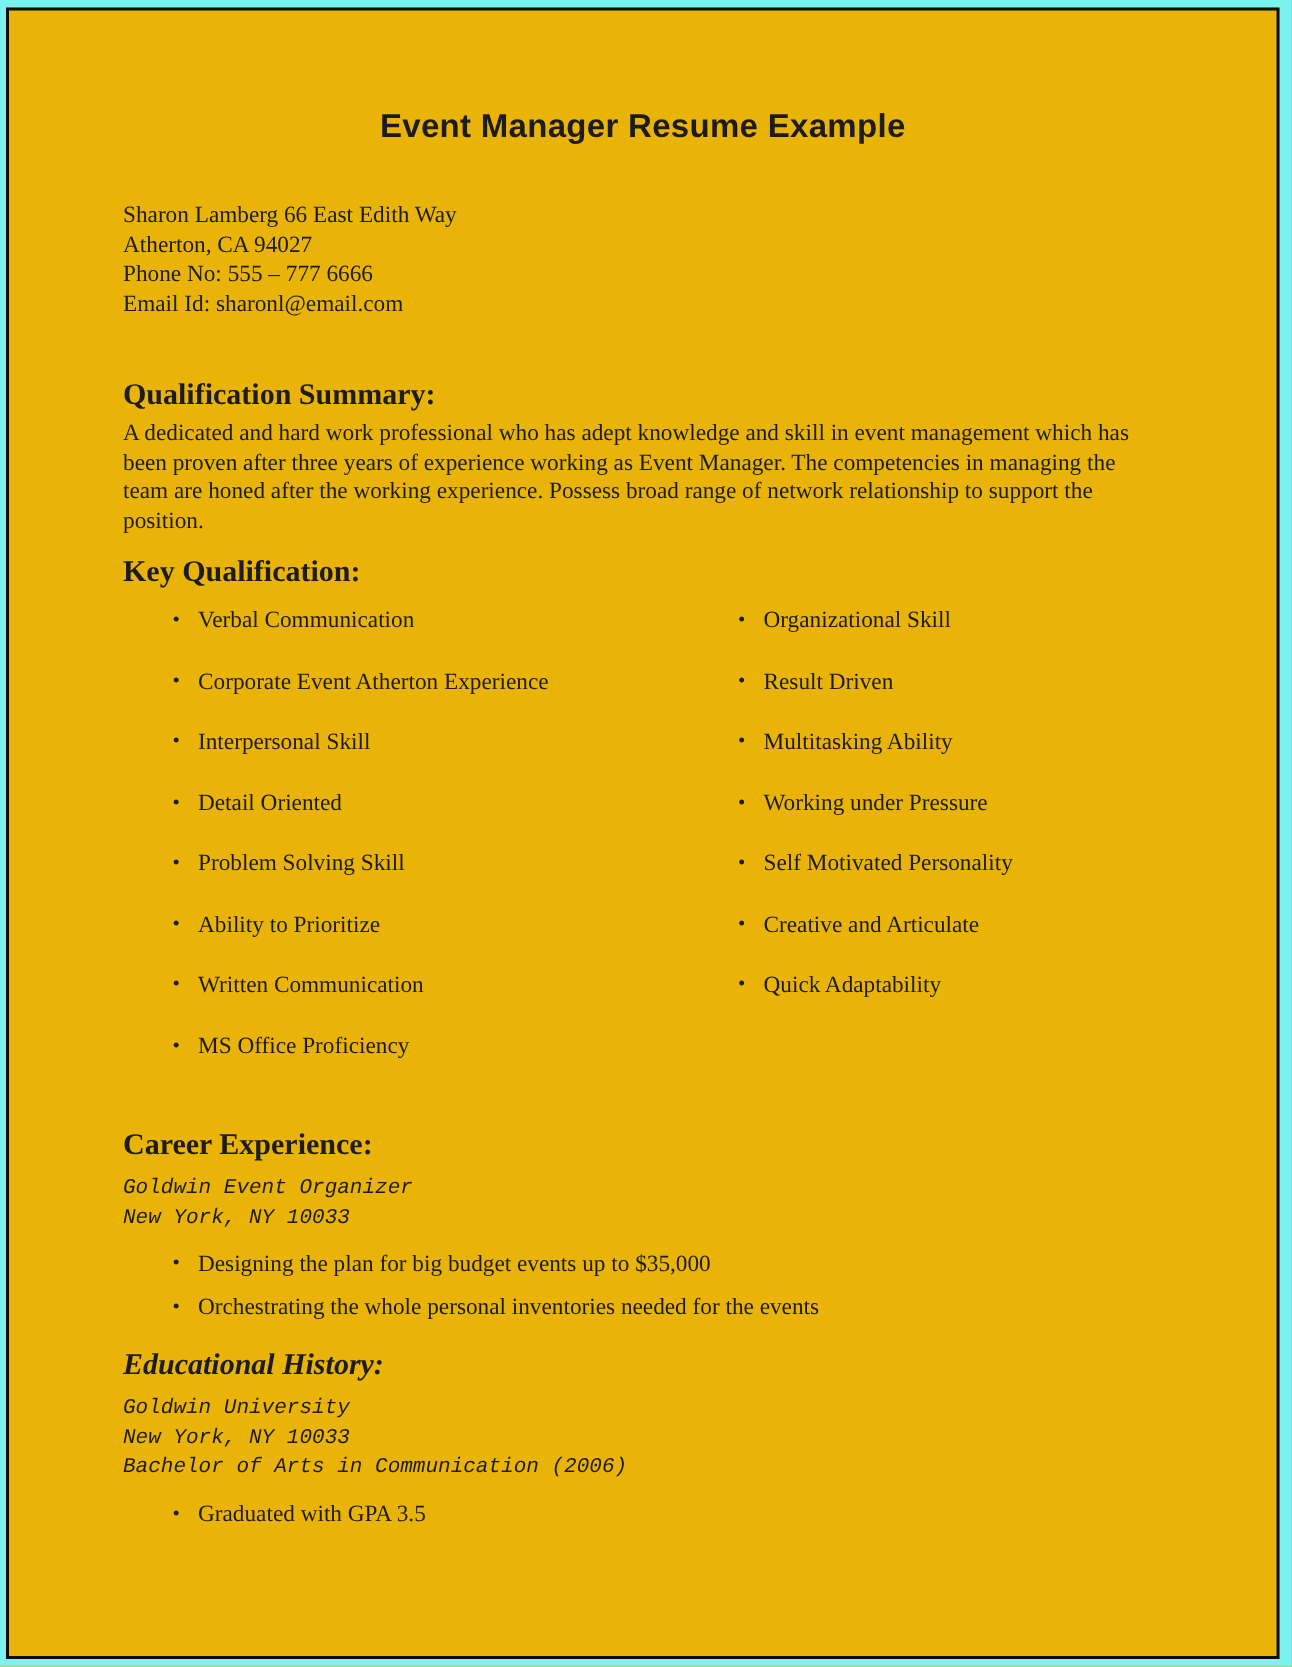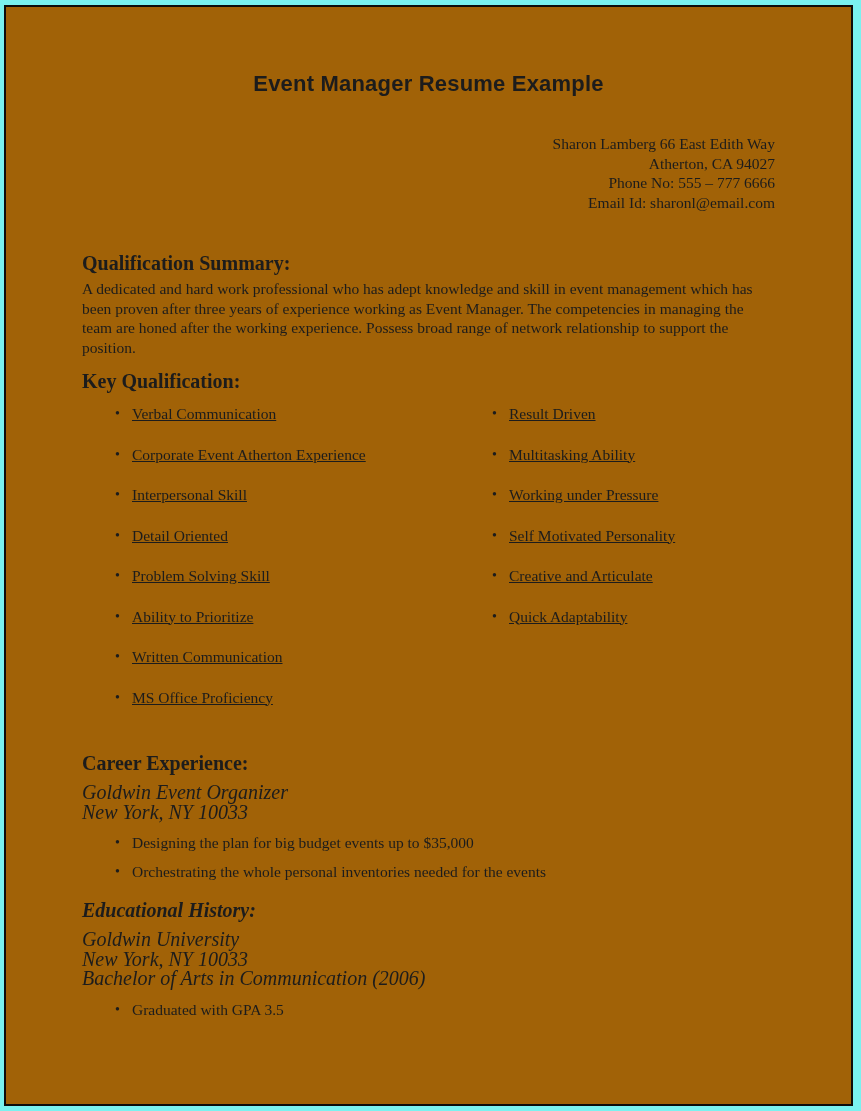--- a/index.html
+++ b/index.html
@@ -10,38 +10,38 @@
   * { margin: 0; padding: 0; box-sizing: border-box; }
   body {
     width: 861px;
     height: 1111px;
     background: var(--frame, #7af2f0);
     padding: 5px 8px 5px 4px;
     font-family: "Liberation Serif", serif;
     color: var(--text, #1c1c1c);
   }
   .page {
-    background: #a16207;
+    background: #eab308;
     border: 2px solid var(--page-border, #0d0d0d);
     width: 100%;
     height: 1101px;
     padding: 50px 76px 40px 76px;
     overflow: hidden;
   }
   .title {
     font-family: "Liberation Sans", sans-serif;
     font-weight: bold;
     font-size: 22px;
     text-align: center;
     letter-spacing: 0.2px;
     margin-top: 14px;
   }
   .contact {
     margin-top: 37px;
-    text-align: right;
+    text-align: left;
     font-size: 15.5px;
     line-height: 19.5px;
   }
   .section-heading {
     font-size: 20px;
     font-weight: bold;
     margin-top: 40px;
   }
   .section-heading.tight { margin-top: 13px; }
   .section-heading.mid { margin-top: 24px; }
@@ -68,28 +68,29 @@
     font-size: 15.5px;
     line-height: 20px;
   }
   ul.bullets li::before {
     content: "\2022";
     position: absolute;
     left: 0;
     top: 0;
     font-size: 14px;
   }
-  ul.bullets.spaced li { margin-bottom: 20.5px; text-decoration: underline; }
+  ul.bullets.spaced li { margin-bottom: 20.5px; }
   ul.bullets.normal { margin-top: 11px; }
   ul.bullets.normal li { margin-bottom: 9px; }
   .italic-block {
     margin-top: 8px;
     font-style: italic;
-    font-size: 20px;
+    font-size: 14px;
     line-height: 19.5px;
+    font-family: Liberation Mono, monospace;
   }
 </style>
 </head>
 <body>
 
 <div class="page">
 
   <h1 class="title">Event Manager Resume Example</h1>
 
   <div class="contact">
@@ -111,20 +112,21 @@
         <li>Interpersonal Skill</li>
         <li>Detail Oriented</li>
         <li>Problem Solving Skill</li>
         <li>Ability to Prioritize</li>
         <li>Written Communication</li>
         <li>MS Office Proficiency</li>
       </ul>
     </div>
     <div class="col-right">
       <ul class="bullets spaced">
+        <li>Organizational Skill</li>
         <li>Result Driven</li>
         <li>Multitasking Ability</li>
         <li>Working under Pressure</li>
         <li>Self Motivated Personality</li>
         <li>Creative and Articulate</li>
         <li>Quick Adaptability</li>
       </ul>
     </div>
   </div>
 

